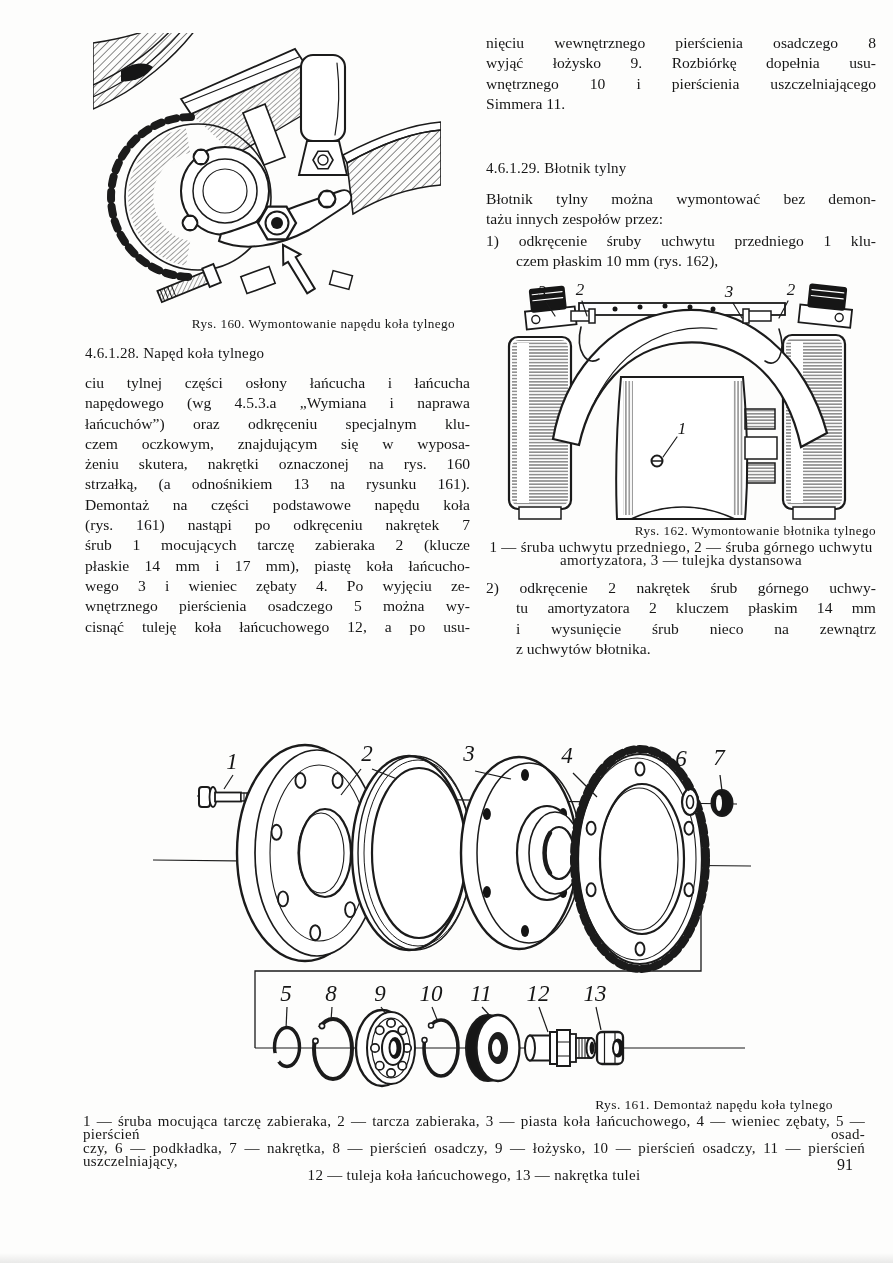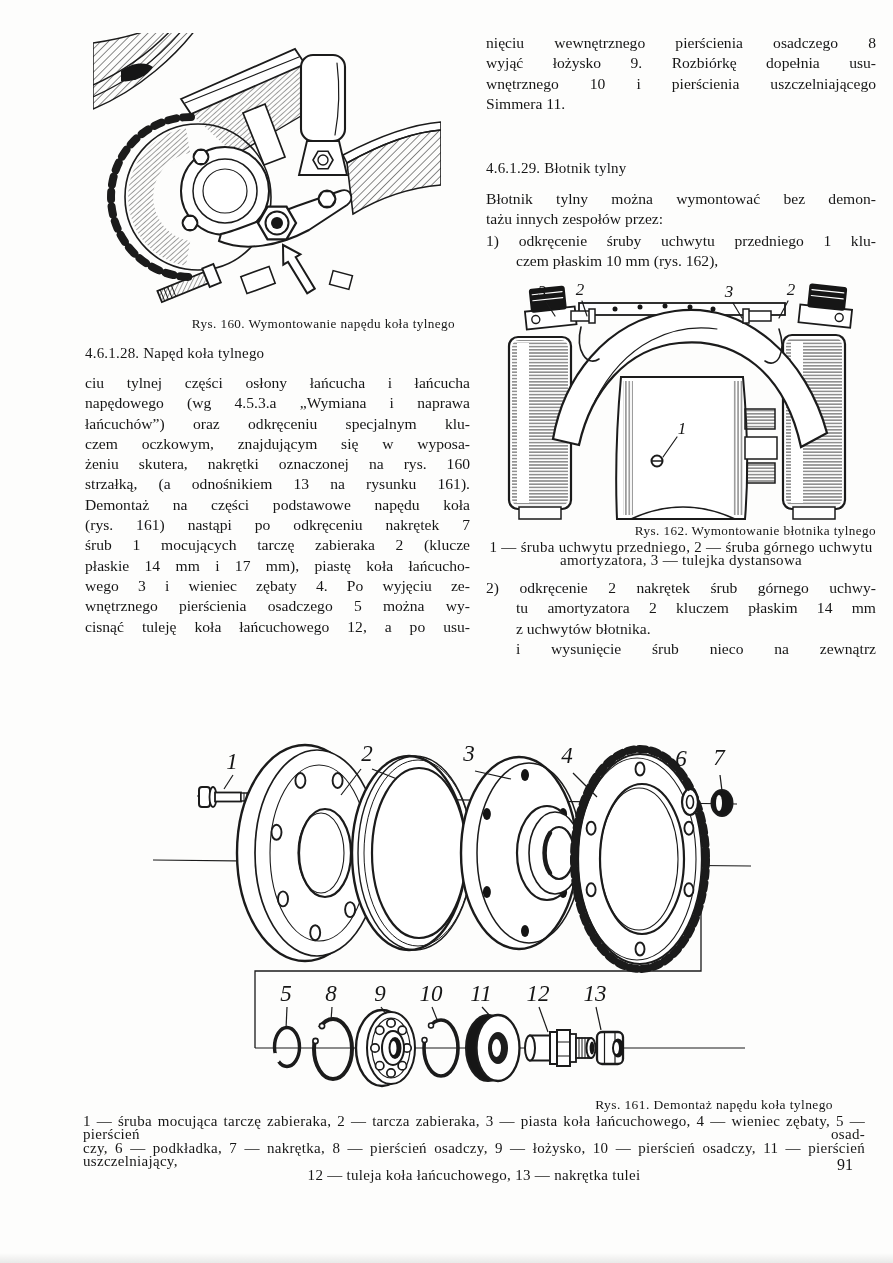--- a/index.html
+++ b/index.html
@@ -229,22 +229,22 @@
 
   <div class="block caption" style="left:486px;top:523px;width:390px;">Rys. 162. Wymontowanie błotnika tylnego</div>
   <div class="block subcap centered" style="left:486px;top:541px;width:390px;">
       <div class="jl">1 — śruba uchwytu przedniego, 2 — śruba górnego uchwytu</div>
       <div class="jl last">amortyzatora, 3 — tulejka dystansowa</div>
     </div>
 
   <div class="block body-text" style="left:486px;top:578px;width:390px;">
       <div class="jl">2) odkręcenie 2 nakrętek śrub górnego uchwy-</div>
       <div class="jl" style="padding-left: 30px;">tu amortyzatora 2 kluczem płaskim 14 mm</div>
+      <div class="jl" style="padding-left: 30px;">i wysunięcie śrub nieco na zewnątrz</div>
       <div class="jl last" style="padding-left: 30px;">z uchwytów błotnika.</div>
-      <div class="jl" style="padding-left: 30px;">i wysunięcie śrub nieco na zewnątrz</div>
     </div>
 
   <svg class="block" style="left:145px;top:733px;" width="620" height="365" viewBox="0 0 620 365">
     <g stroke="#1b1b1b">
       <line x1="52" y1="63" x2="592" y2="71" stroke-width="1.2"></line>
       <line x1="8" y1="127" x2="606" y2="133" stroke-width="1.2"></line>
       <polyline points="556,131 556,238 110,238 110,315" fill="none" stroke-width="1.3"></polyline>
       <line x1="110" y1="315" x2="600" y2="315" stroke-width="1.2"></line>
     </g>
     <g stroke="#1b1b1b" stroke-linecap="round">

